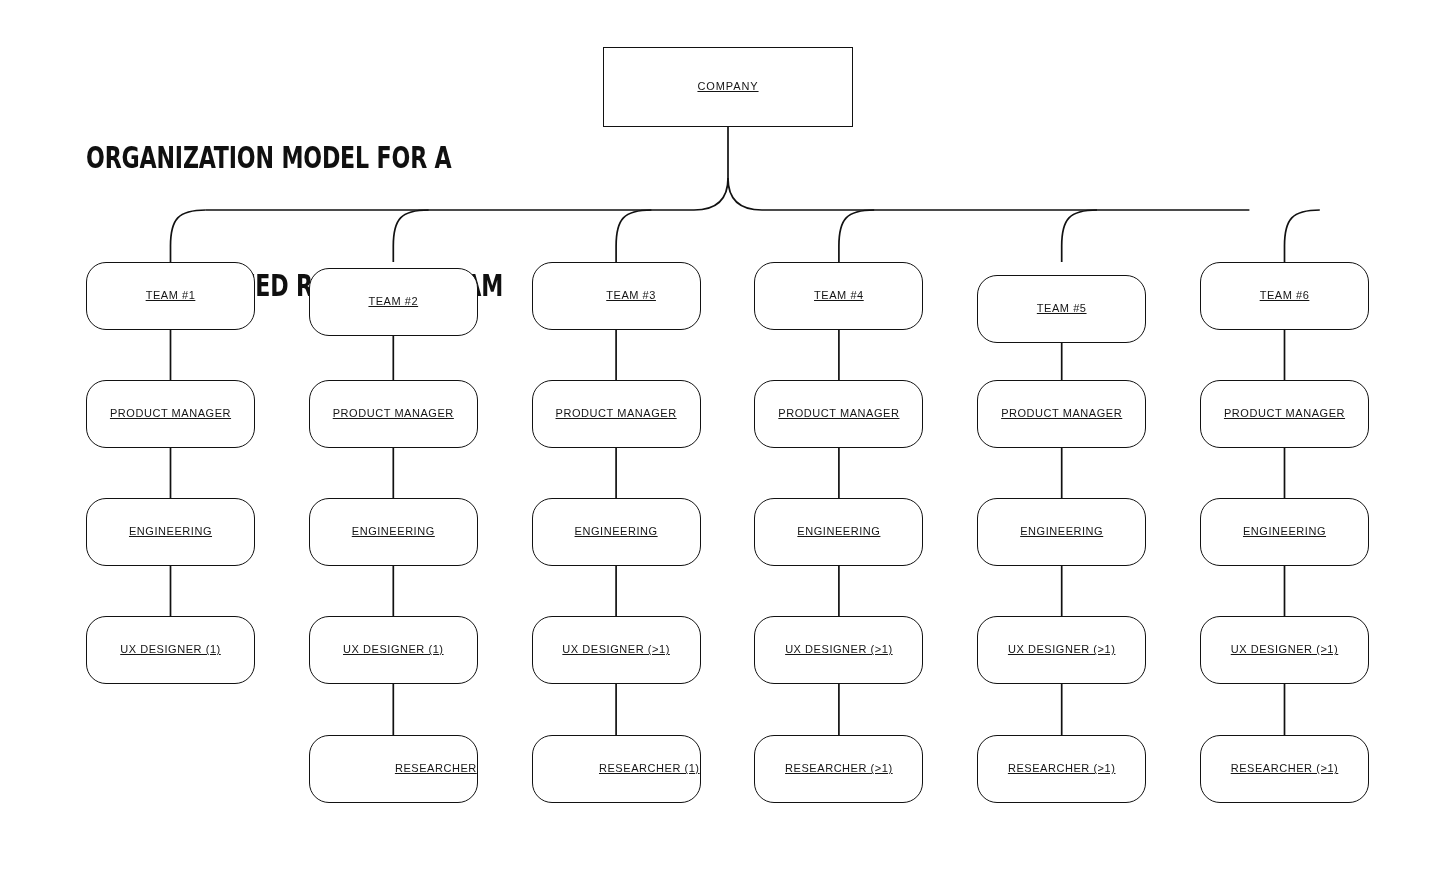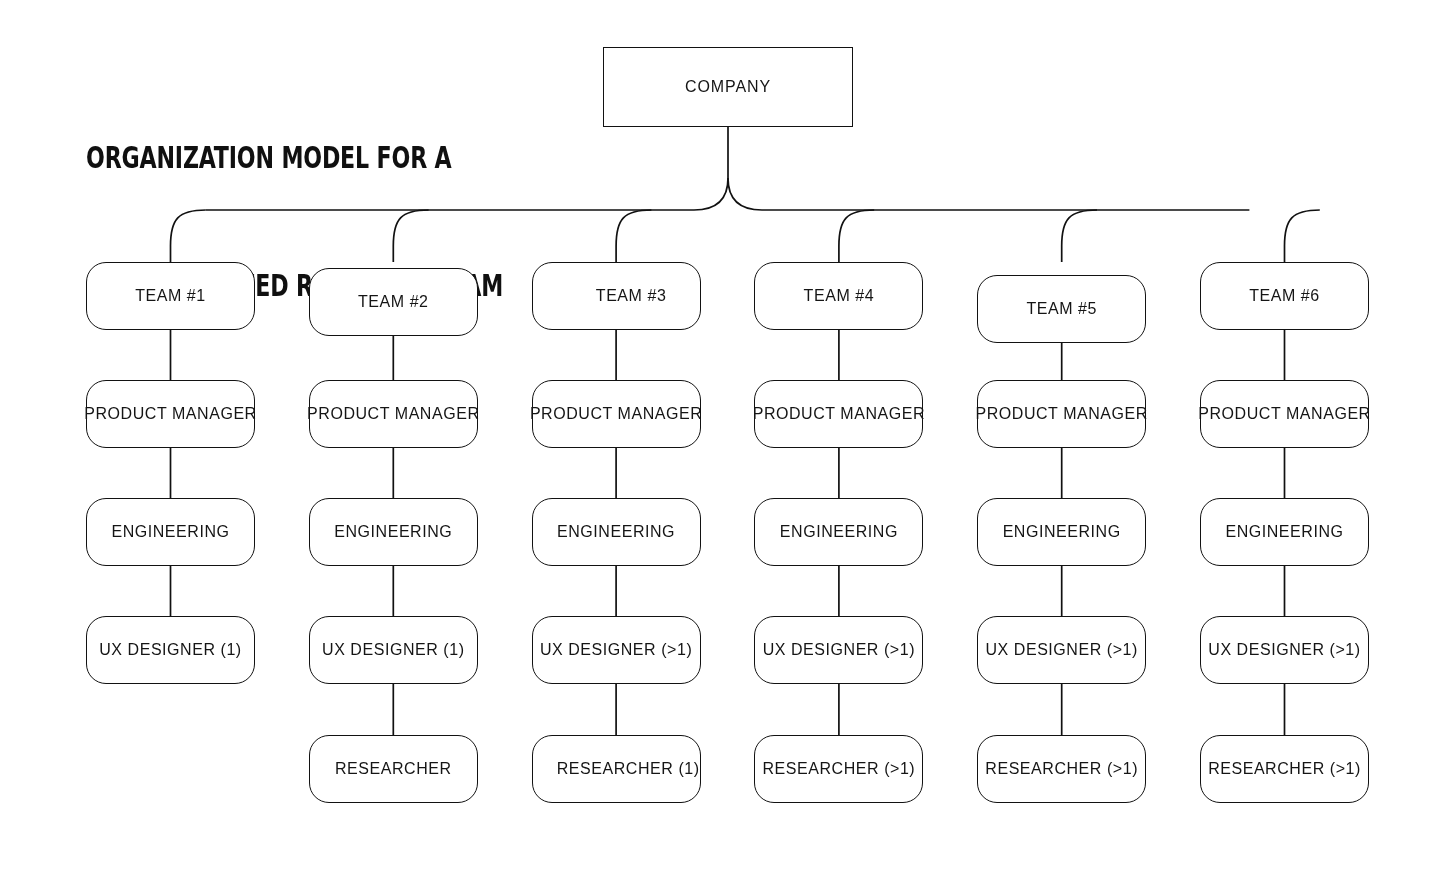--- a/index.html
+++ b/index.html
@@ -59,27 +59,28 @@
     box-sizing: border-box;
     border: 1.7px solid #121212;
     background: #ffffff;
     display: flex;
     align-items: center;
     justify-content: center;
     text-align: center;
   }
   .node-label {
     font-family: "Liberation Sans", sans-serif;
-    font-size: 16px;
+    font-size: 11px;
     font-weight: 400;
     letter-spacing: 0.55px;
     color: #151515;
     text-transform: uppercase;
     white-space: nowrap;
     line-height: 1.2;
+    text-decoration: underline;
   }
   #node-company {
     left: 603px;
     top: 47px;
     width: 250px;
     height: 80px;
   }
   #node-company .node-label {
     letter-spacing: 0.9px;
   }
@@ -166,21 +167,21 @@
   </div>
   <div class="node node-col" style="left:308.8px; top:380px;">
     <span class="node-label">PRODUCT MANAGER</span>
   </div>
   <div class="node node-col" style="left:308.8px; top:498px;">
     <span class="node-label">ENGINEERING</span>
   </div>
   <div class="node node-col" style="left:308.8px; top:616px;">
     <span class="node-label">UX DESIGNER (1)</span>
   </div>
-  <div class="node node-col" style="left:308.8px; top:735px;">
+  <div class="node node-col" style="left:308.8px; top:735px;justify-content:flex-end;">
     <span class="node-label">RESEARCHER</span>
   </div>
 
   <div class="node node-col" style="left:531.6px; top:262px;padding-left:30px;">
     <span class="node-label">TEAM #3</span>
   </div>
   <div class="node node-col" style="left:531.6px; top:380px;">
     <span class="node-label">PRODUCT MANAGER</span>
   </div>
   <div class="node node-col" style="left:531.6px; top:498px;">

